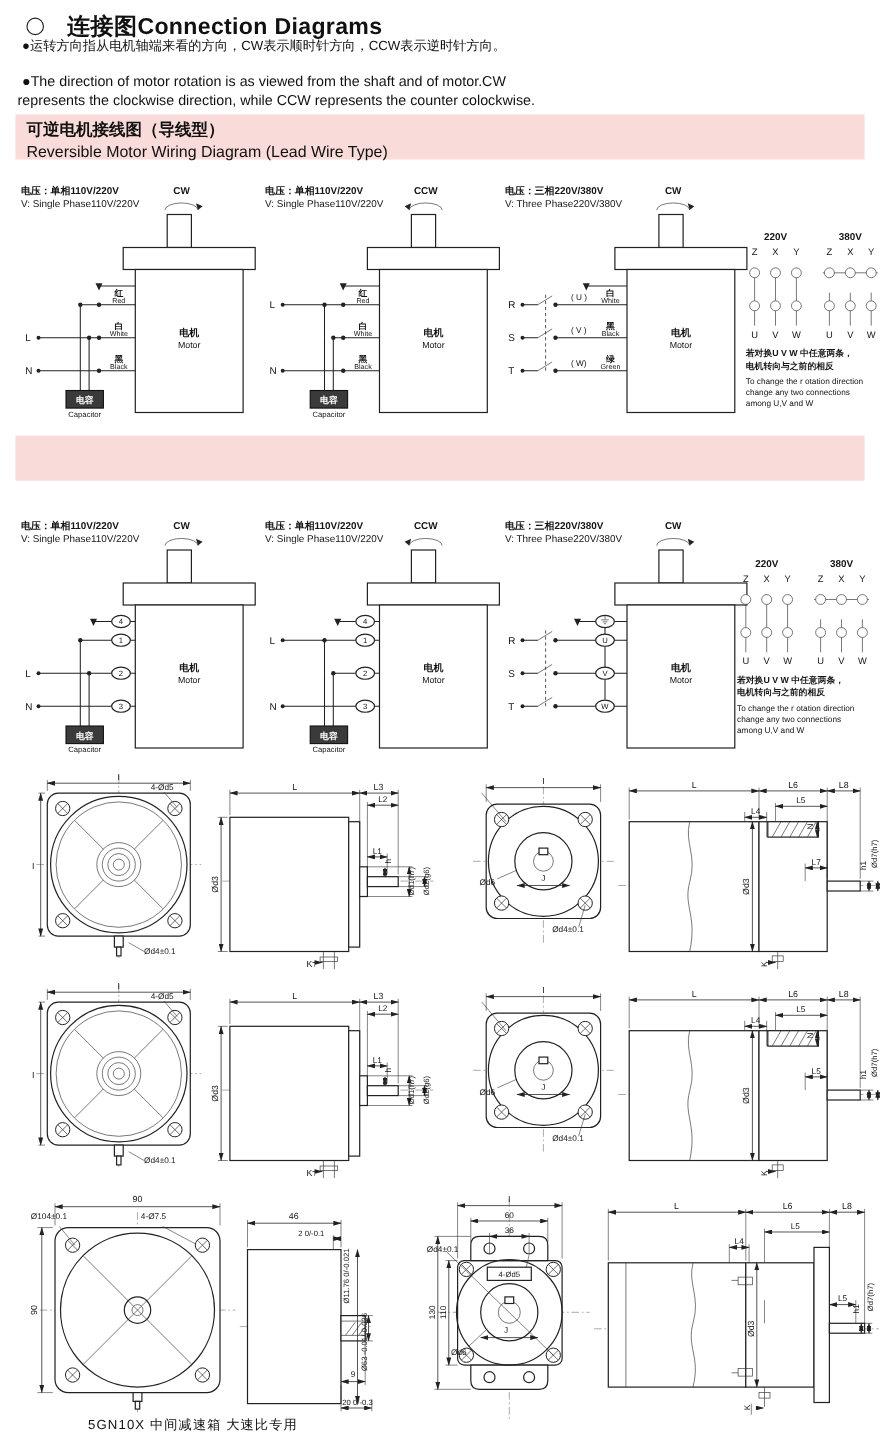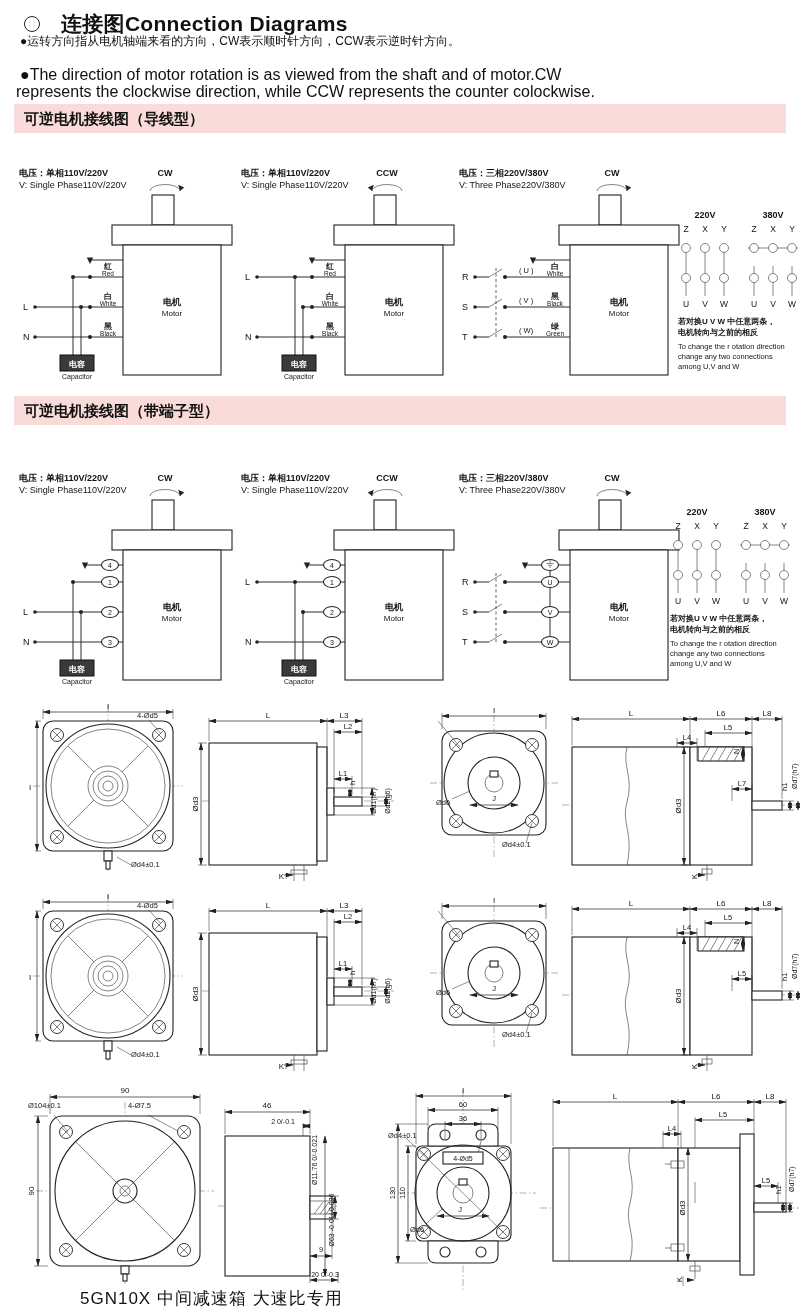--- a/index.html
+++ b/index.html
@@ -18,25 +18,25 @@
 .dim{fill:none;stroke:#222;stroke-width:.7;marker-start:url(#ar);marker-end:url(#ar)}
 .dimE{fill:none;stroke:#222;stroke-width:.7;marker-end:url(#ar)}
 .ext{fill:none;stroke:#333;stroke-width:.55}
 .wire{fill:none;stroke:#222;stroke-width:.95}
 .dash{fill:none;stroke:#222;stroke-width:.7;stroke-dasharray:3 2.5}
 .dot{fill:#222}
 .hdr{display:flex;align-items:center;gap:21px}
 .circ{width:16px;height:16px;border:1.7px solid #222;border-radius:50%;display:inline-block}
 .title{font-size:21px;font-weight:bold;letter-spacing:.3px}
 .bullet{font-size:12px}
-.bullet-en{font-size:16px}
-.banner{width:772px;height:29px;padding:4px 10px 0 10px}
+.bullet-en{font-size:13px}
+.banner{width:772px;height:41px;padding:4px 10px 0 10px}
 .banner .zh{font-size:15px;font-weight:bold;line-height:21px}
 .banner .en{font-size:14.5px;line-height:20px}
-.caption{font-size:17px;letter-spacing:1px}
+.caption{font-size:12px;letter-spacing:1px}
 </style>
 </head>
 <body>
 
 <svg width="0" height="0" class="abs">
 <defs>
 <marker id="ar" viewBox="0 0 10 6" refX="9.3" refY="3" markerWidth="7.5" markerHeight="4.5" orient="auto-start-reverse" markerUnits="userSpaceOnUse">
         <path d="M0 0L10 3L0 6Z" fill="#222"></path>
       </marker>
 <g id="xh" class="thin">
@@ -256,20 +256,21 @@
 <div class="abs hdr" style="left:24px;top:10px">
   <span class="circ"></span>
   <span class="title">连接图Connection Diagrams</span>
 </div>
 <div class="abs bullet" style="left:20px;top:33px">●运转方向指从电机轴端来看的方向，CW表示顺时针方向，CCW表示逆时针方向。</div>
 <div class="abs bullet-en" style="left:20px;top:66px">●The direction of motor rotation is as viewed from the shaft and of motor.CW</div>
 <div class="abs bullet-en" style="left:16px;top:83px">represents the clockwise direction, while CCW represents the counter colockwise.</div>
 
 <div class="abs banner" style="left:14px;top:104px;background:#f9dcda">
   <div class="zh">可逆电机接线图（导线型）</div>
+  <div class="en">Reversible Motor Wiring Diagram (Lead Wire Type)</div>
 </div>
 
 <svg class="abs" style="left:15px;top:165px" width="225" height="216">
   <text class="t9 b" x="4" y="11">电压：单相110V/220V</text>
   <text class="t9" x="4" y="23">V: Single Phase110V/220V</text>
   <text class="t9 b mid" x="150" y="11">CW</text>
   <use href="#rcw" transform="translate(150,22)"></use>
   <use href="#wm" x="97" y="30"></use>
   <text class="t9 b mid" x="157" y="140">电机</text>
   <text class="t8 mid" x="157" y="151">Motor</text>
@@ -380,21 +381,20 @@
   <text class="t85 mid" x="95" y="99">V</text>
   <text class="t85 mid" x="114" y="99">W</text>
   <text class="t8 b" x="0" y="116">若对换U V W 中任意两条，</text>
   <text class="t8 b" x="0" y="127">电机转向与之前的相反</text>
   <text class="t75" x="0" y="141">To change the r otation direction</text>
   <text class="t75" x="0" y="151">change  any two connections</text>
   <text class="t75" x="0" y="161">among U,V and W</text>
 </svg>
 
 <div class="abs banner" style="left:14px;top:396px;background:#f9dcda">
-  <div class="zh">可逆电机接线图（带端子型）</div>
 </div>
 
 <svg class="abs" style="left:15px;top:470px" width="225" height="216">
   <text class="t9 b" x="4" y="11">电压：单相110V/220V</text>
   <text class="t9" x="4" y="23">V: Single Phase110V/220V</text>
   <text class="t9 b mid" x="150" y="11">CW</text>
   <use href="#rcw" transform="translate(150,22)"></use>
   <use href="#wm" x="97" y="30"></use>
   <text class="t9 b mid" x="157" y="140">电机</text>
   <text class="t8 mid" x="157" y="151">Motor</text>

